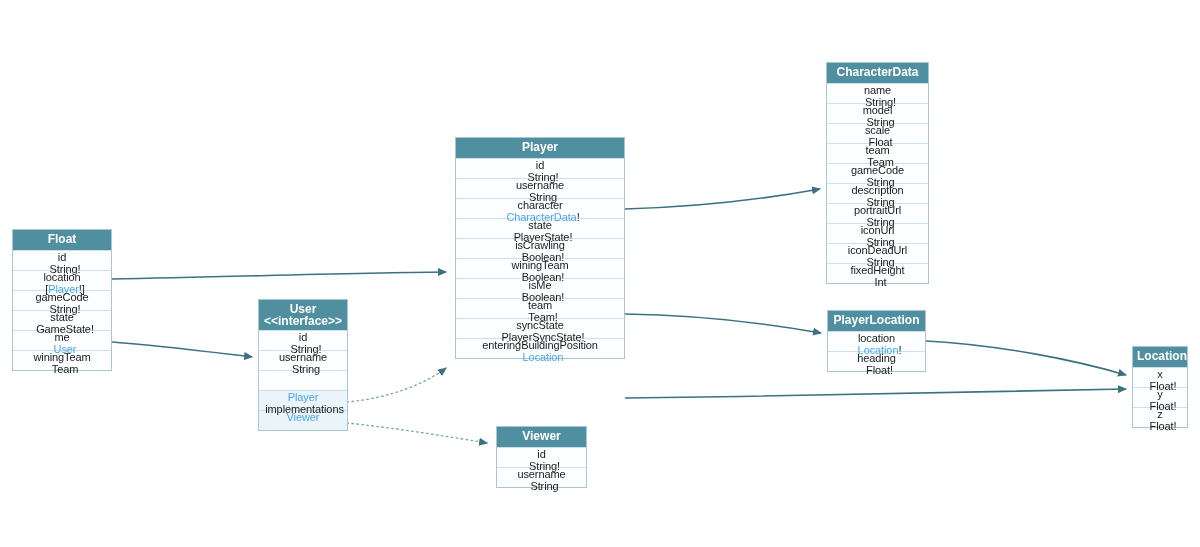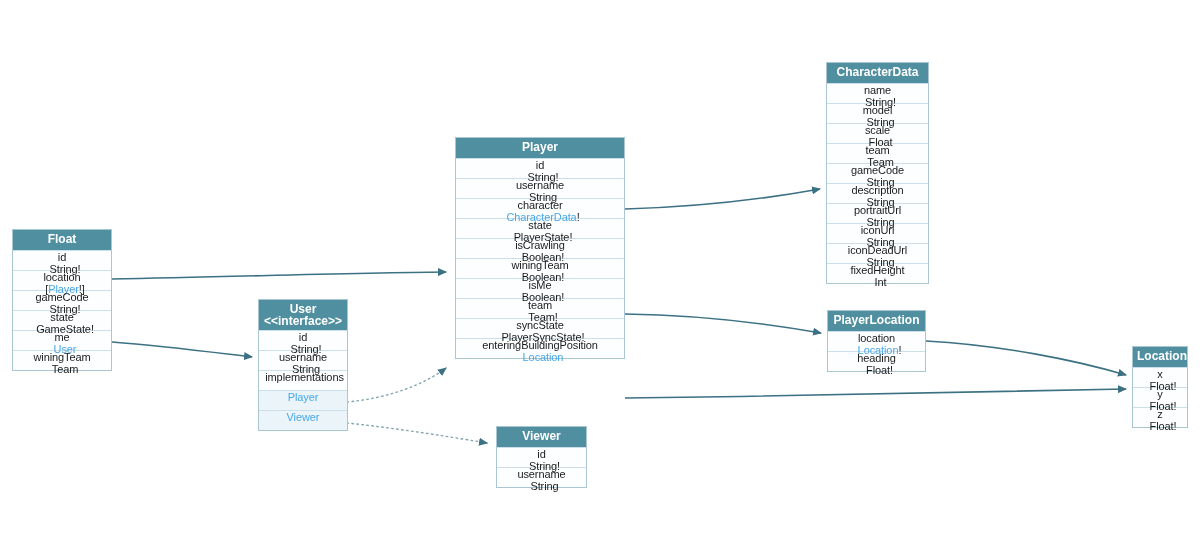--- a/index.html
+++ b/index.html
@@ -45,21 +45,21 @@
     background:#fdfeff;
     white-space:nowrap;
     cursor:pointer;
     flex-direction:column;
   }
   .gql-row.impl{background:#eaf4f9;}
   .field-name{color:#1a1a1a;}
   .field-type{color:#1a1a1a;margin-left:6px;}
   .type-link{color:#49a7e8;}
   .impl-link{color:#49a7e8;}
-  .label-row .field-name{color:#1a1a1a;padding-left:3px;}
+  .label-row .field-name{color:#1a1a1a;padding-left:3px;margin-top:32px;}
 </style>
 </head>
 <body>
 
 <div id="canvas">
   <svg id="edge-layer" width="1200" height="547" viewBox="0 0 1200 547">
     <defs>
       <marker id="arrow-solid" markerWidth="9" markerHeight="8" refX="8" refY="4" orient="auto" markerUnits="userSpaceOnUse">
         <path d="M0,0 L9,4 L0,8 z" fill="#3c7183"></path>
       </marker>

